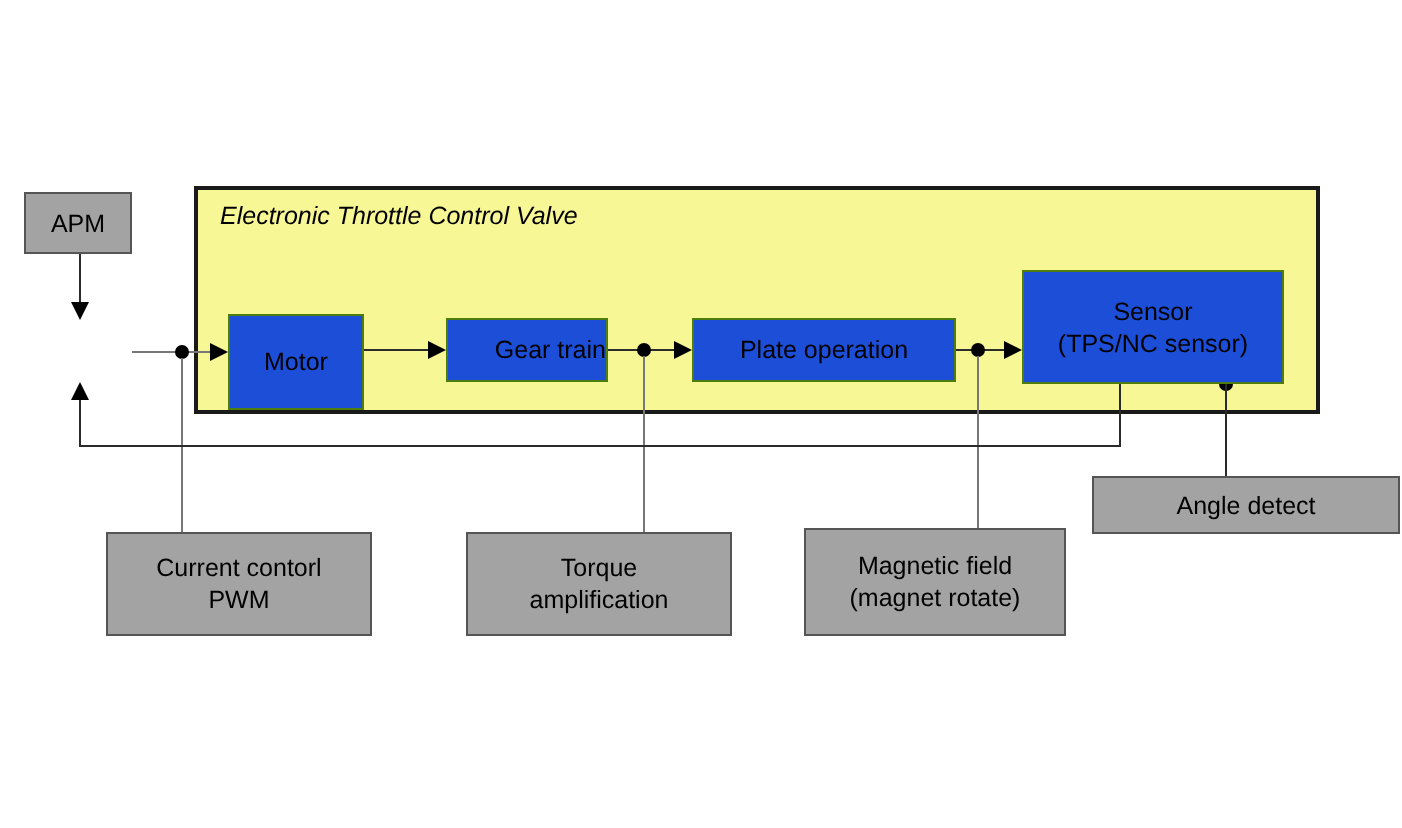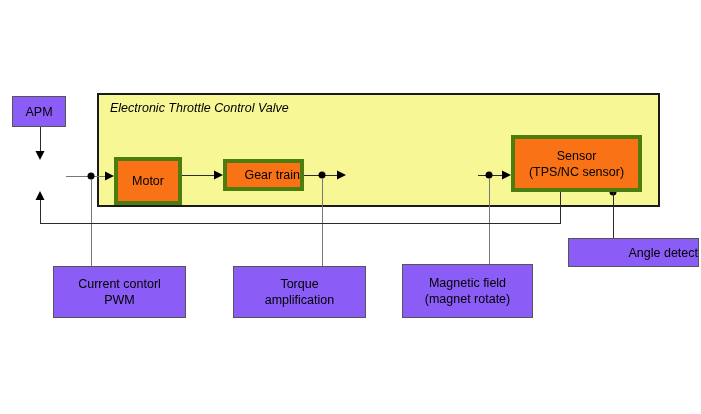--- a/index.html
+++ b/index.html
@@ -11,44 +11,44 @@
     color:#000;
     overflow:hidden;
   }
   #wires{position:absolute;left:0;top:0;width:701px;height:414px;}
   .node{
     position:absolute;
     display:flex;flex-direction:column;align-items:center;justify-content:center;
     text-align:center;
     font-size:12.5px;line-height:1.28;
     box-sizing:border-box;
-    background:#8b5cf6;
+    background:#a3a3a3;
     border:1px solid #555555;
   }
   .node.ybox{
-    background:#f97316;
-    border:4px solid #4d7c0f;
+    background:#1d4ed8;
+    border:1px solid #4d7c0f;
   }
   #panel-title{
     position:absolute;left:110px;top:101px;
     font-size:12.5px;
     white-space:nowrap;
     font-style:italic;
   }
   
   #n-apm      {left:12px; top:96px;  width:54px;  height:31px;}
   #n-ecm      {left:12px; top:160px; width:54px;  height:31px;}
   #n-motor    {left:114px;top:157px; width:68px;  height:48px;}
   #n-gear     {left:223px;top:159px; width:81px;  height:32px;align-items:flex-end;}
   #n-plate    {left:346px;top:159px; width:132px; height:32px;}
   #n-sensor   {left:511px;top:135px; width:131px; height:57px;}
   #n-current  {left:53px; top:266px; width:133px; height:52px;}
   #n-torque   {left:233px;top:266px; width:133px; height:52px;}
   #n-magnetic {left:402px;top:264px; width:131px; height:54px;}
-  #n-angle    {left:568px;top:238px; width:131px; height:29px;align-items:flex-end;}
+  #n-angle    {left:546px;top:238px; width:154px; height:29px;}
 </style>
 </head>
 <body>
 
 <div id="stage">
 
   <svg id="wires" viewBox="0 0 701 414" xmlns="http://www.w3.org/2000/svg">
 
     <rect id="etcv-panel" x="98" y="94" width="561" height="112" fill="#F7F796" stroke="#1A1A1A" stroke-width="2"></rect>
 
@@ -91,20 +91,23 @@
 
 
   <div class="node ybox" id="n-motor">
     <div>Motor</div>
   </div>
 
   <div class="node ybox" id="n-gear">
     <div>Gear train</div>
   </div>
 
+  <div class="node ybox" id="n-plate">
+    <div>Plate operation</div>
+  </div>
 
   <div class="node ybox" id="n-sensor">
     <div>Sensor</div>
     <div>(TPS/NC sensor)</div>
   </div>
 
   <div class="node" id="n-torque">
     <div>Torque</div>
     <div>amplification</div>
   </div>

